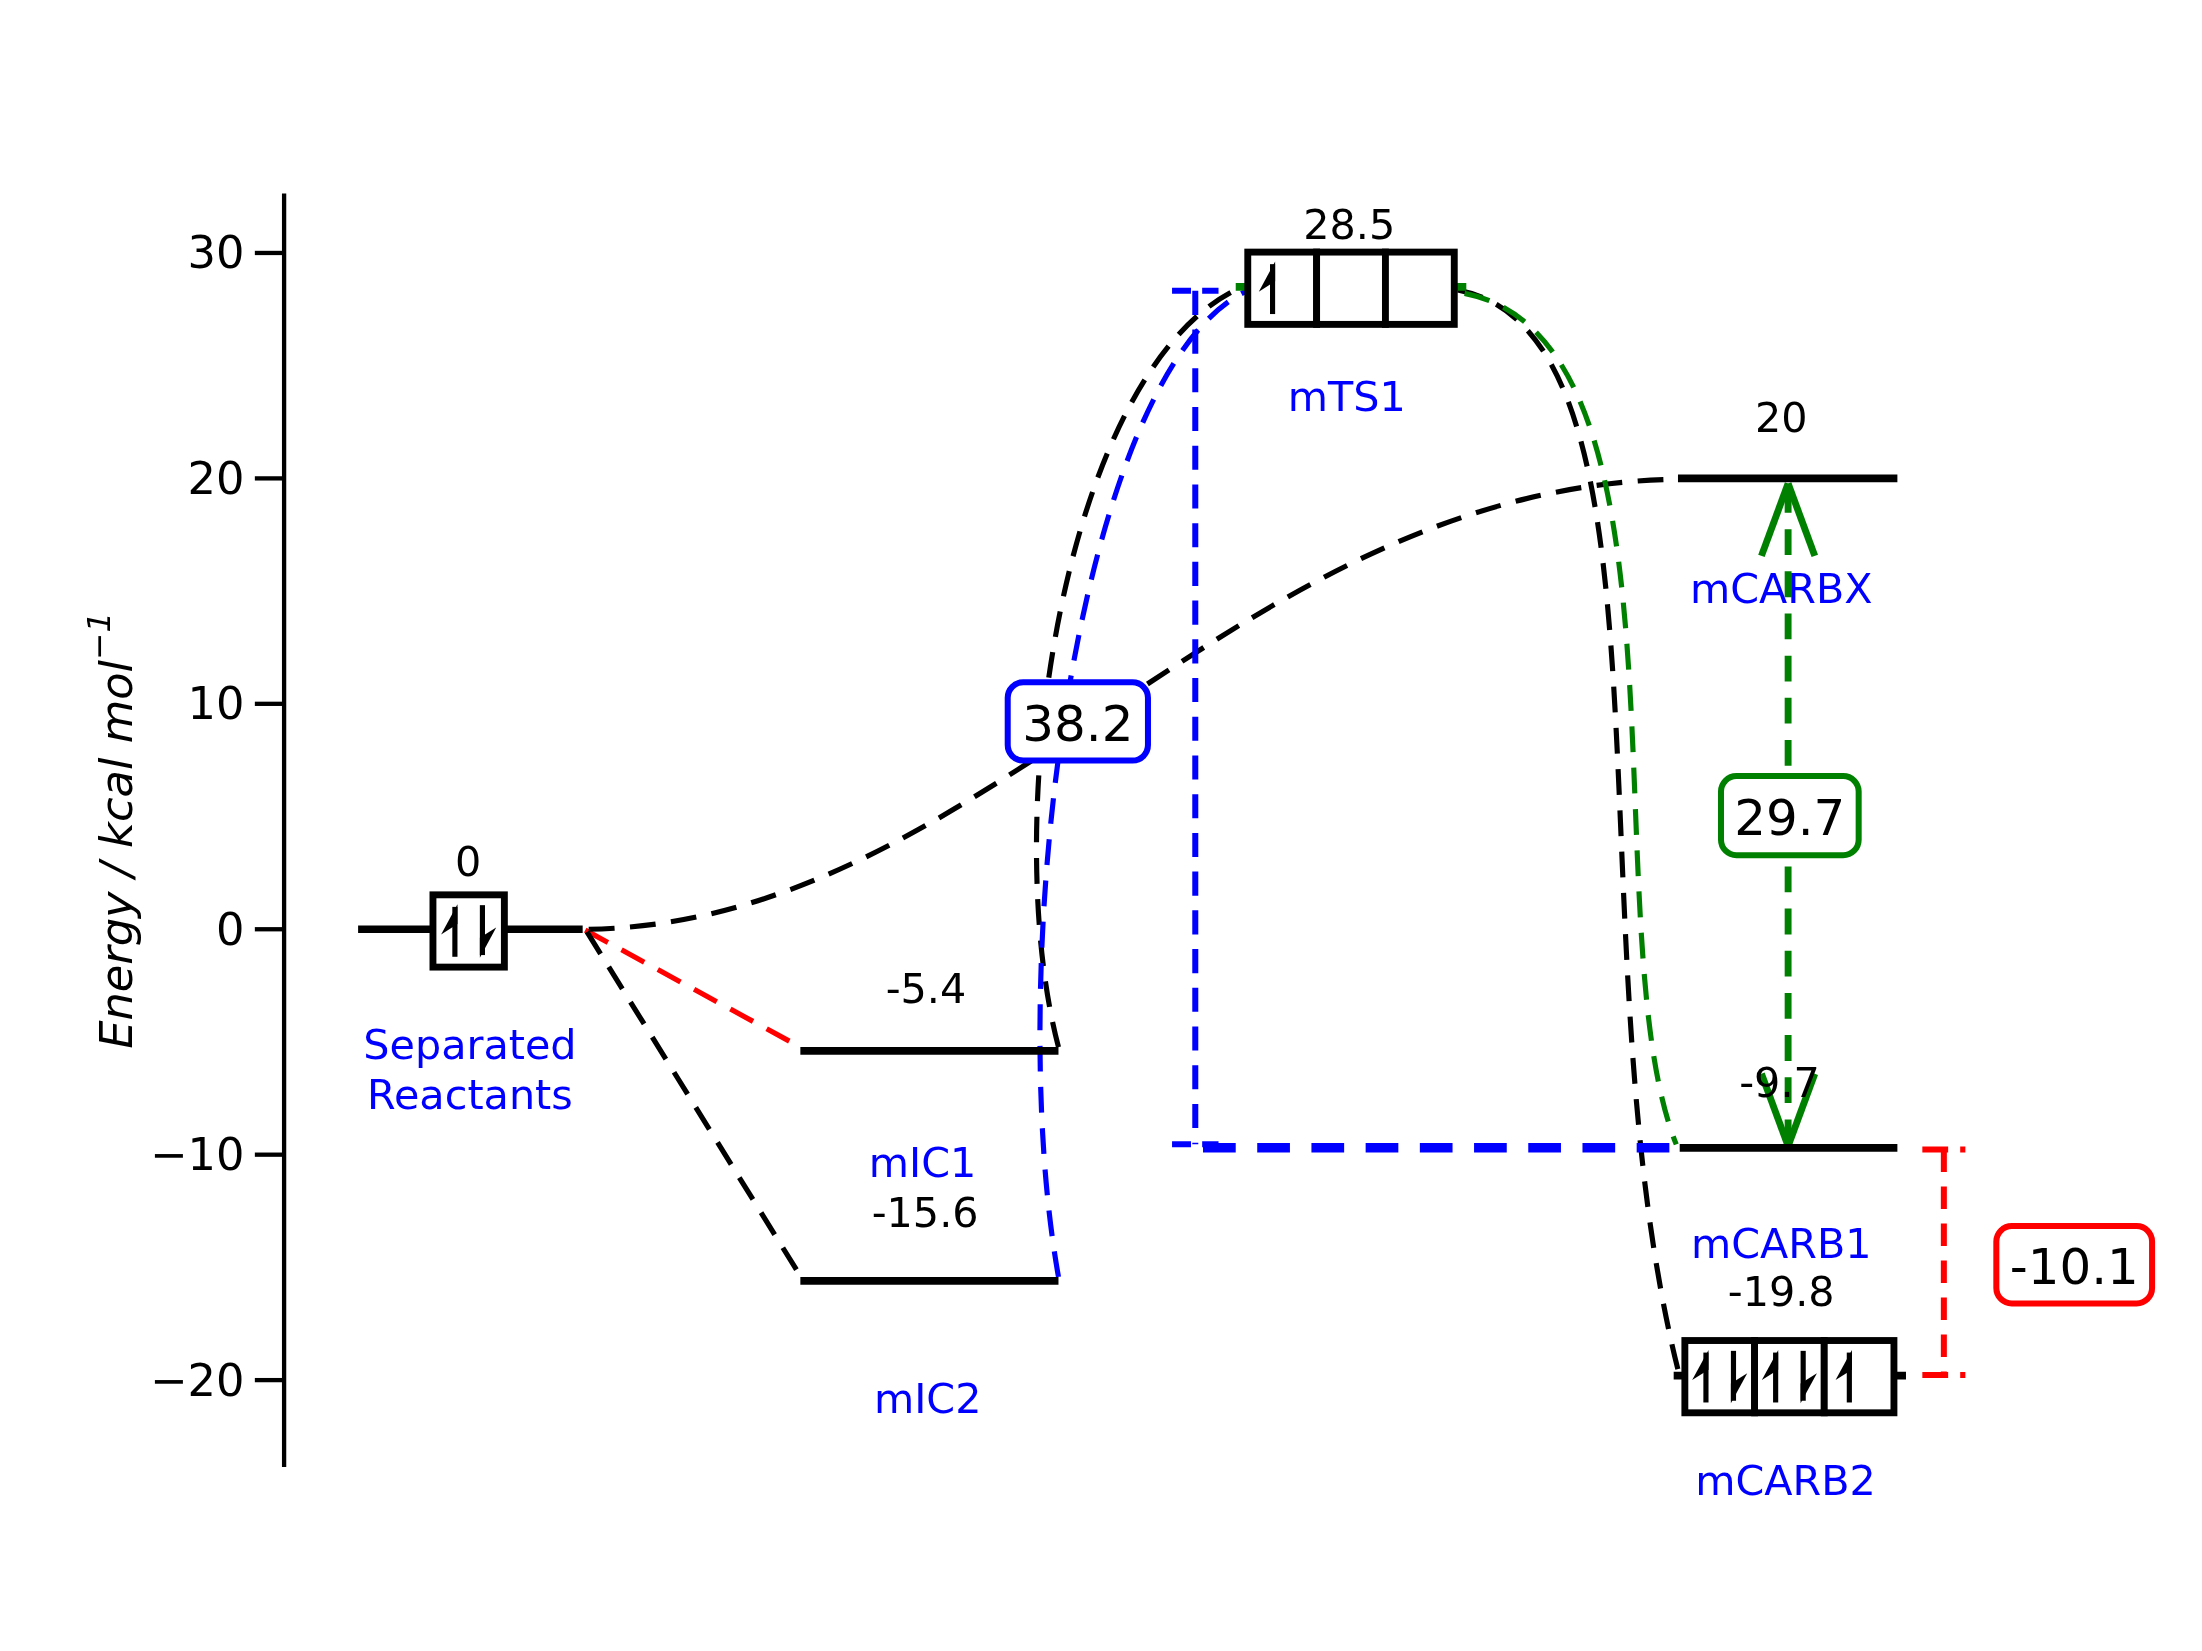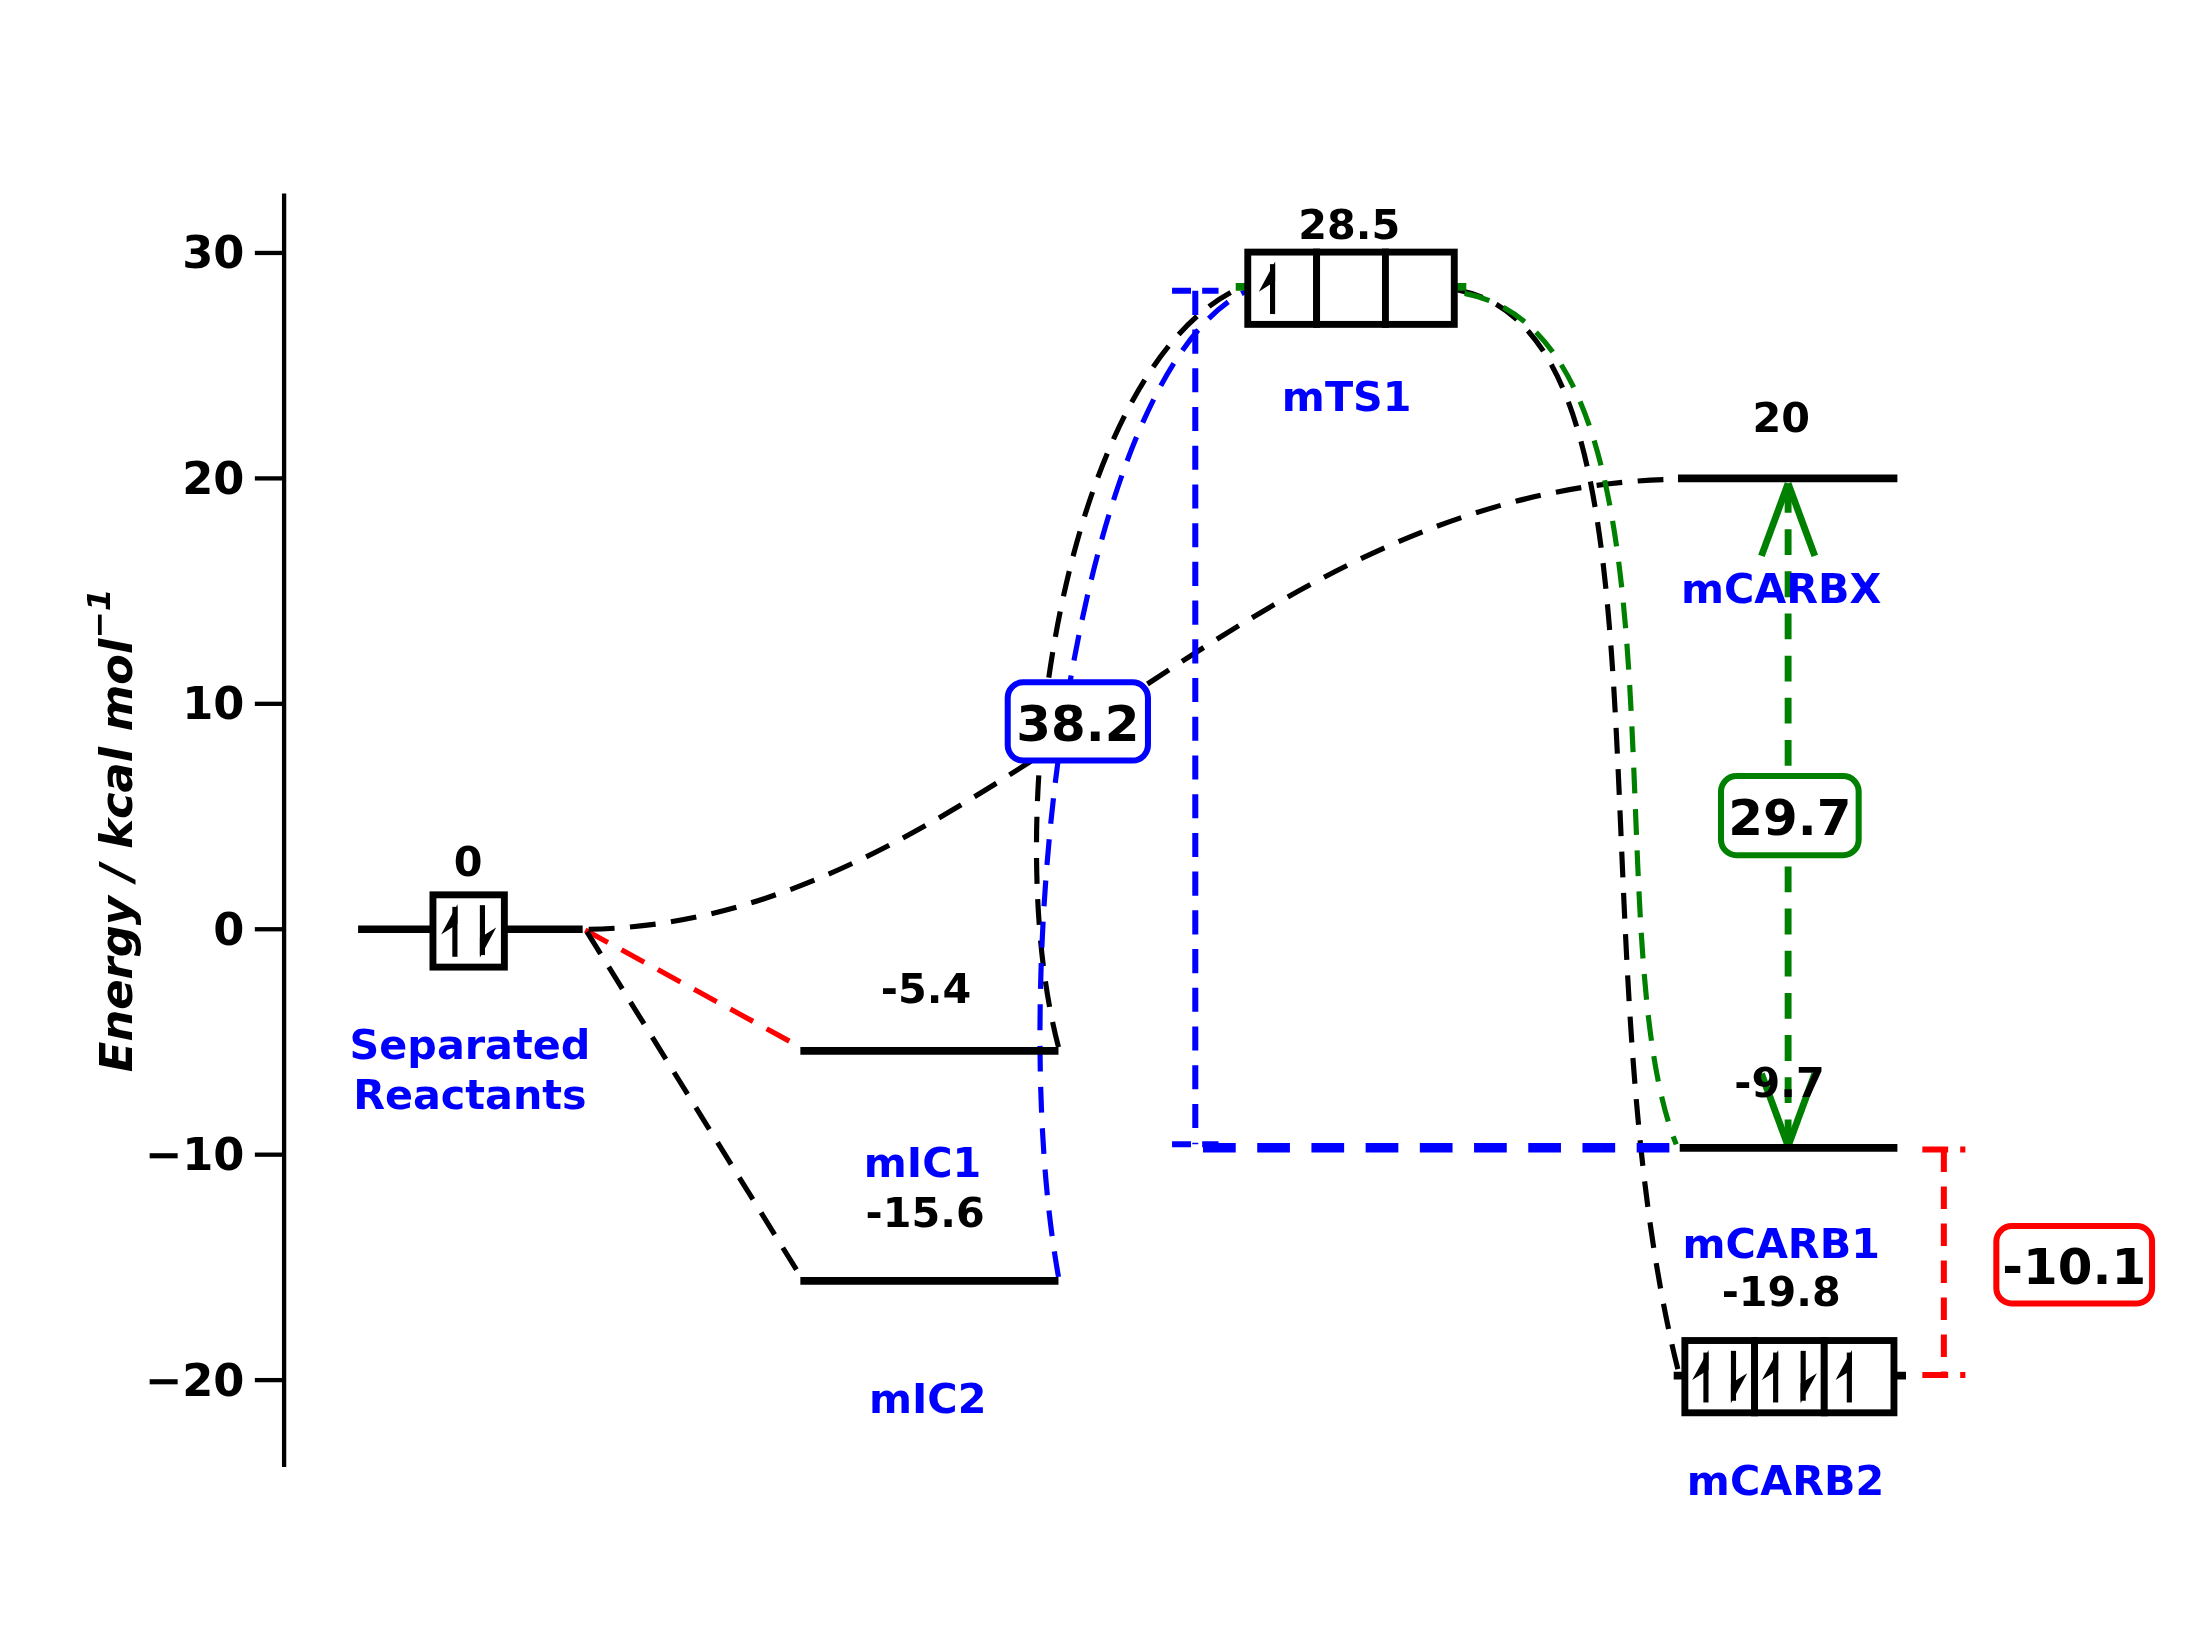--- a/index.html
+++ b/index.html
@@ -1,17 +1,17 @@
 <!DOCTYPE html>
 <html style="font-size:13.8px"><head>
 <meta charset="utf-8">
 <style>
   html, body { margin: 0; padding: 0; background: #ffffff; }
   body { font-family: "DejaVu Sans", "Liberation Sans", sans-serif; }
-  #figure-wrap { width: 1771px; height: 1652px; position: relative; background: #ffffff; font-weight: bold; }
+  #figure-wrap { width: 1771px; height: 1652px; position: relative; background: #ffffff; }
   svg { display: block; }
   text { font-family: "DejaVu Sans", "Liberation Sans", sans-serif; }
 </style>
 </head>
 <body>
 
 <div id="figure-wrap">
   <svg id="diagram" width="2203" height="1652" viewBox="0 0 2560 1920">
     <g id="g-axis">
         <line x1="330" y1="225" x2="330" y2="1705" stroke="#000000" stroke-width="5"></line>

